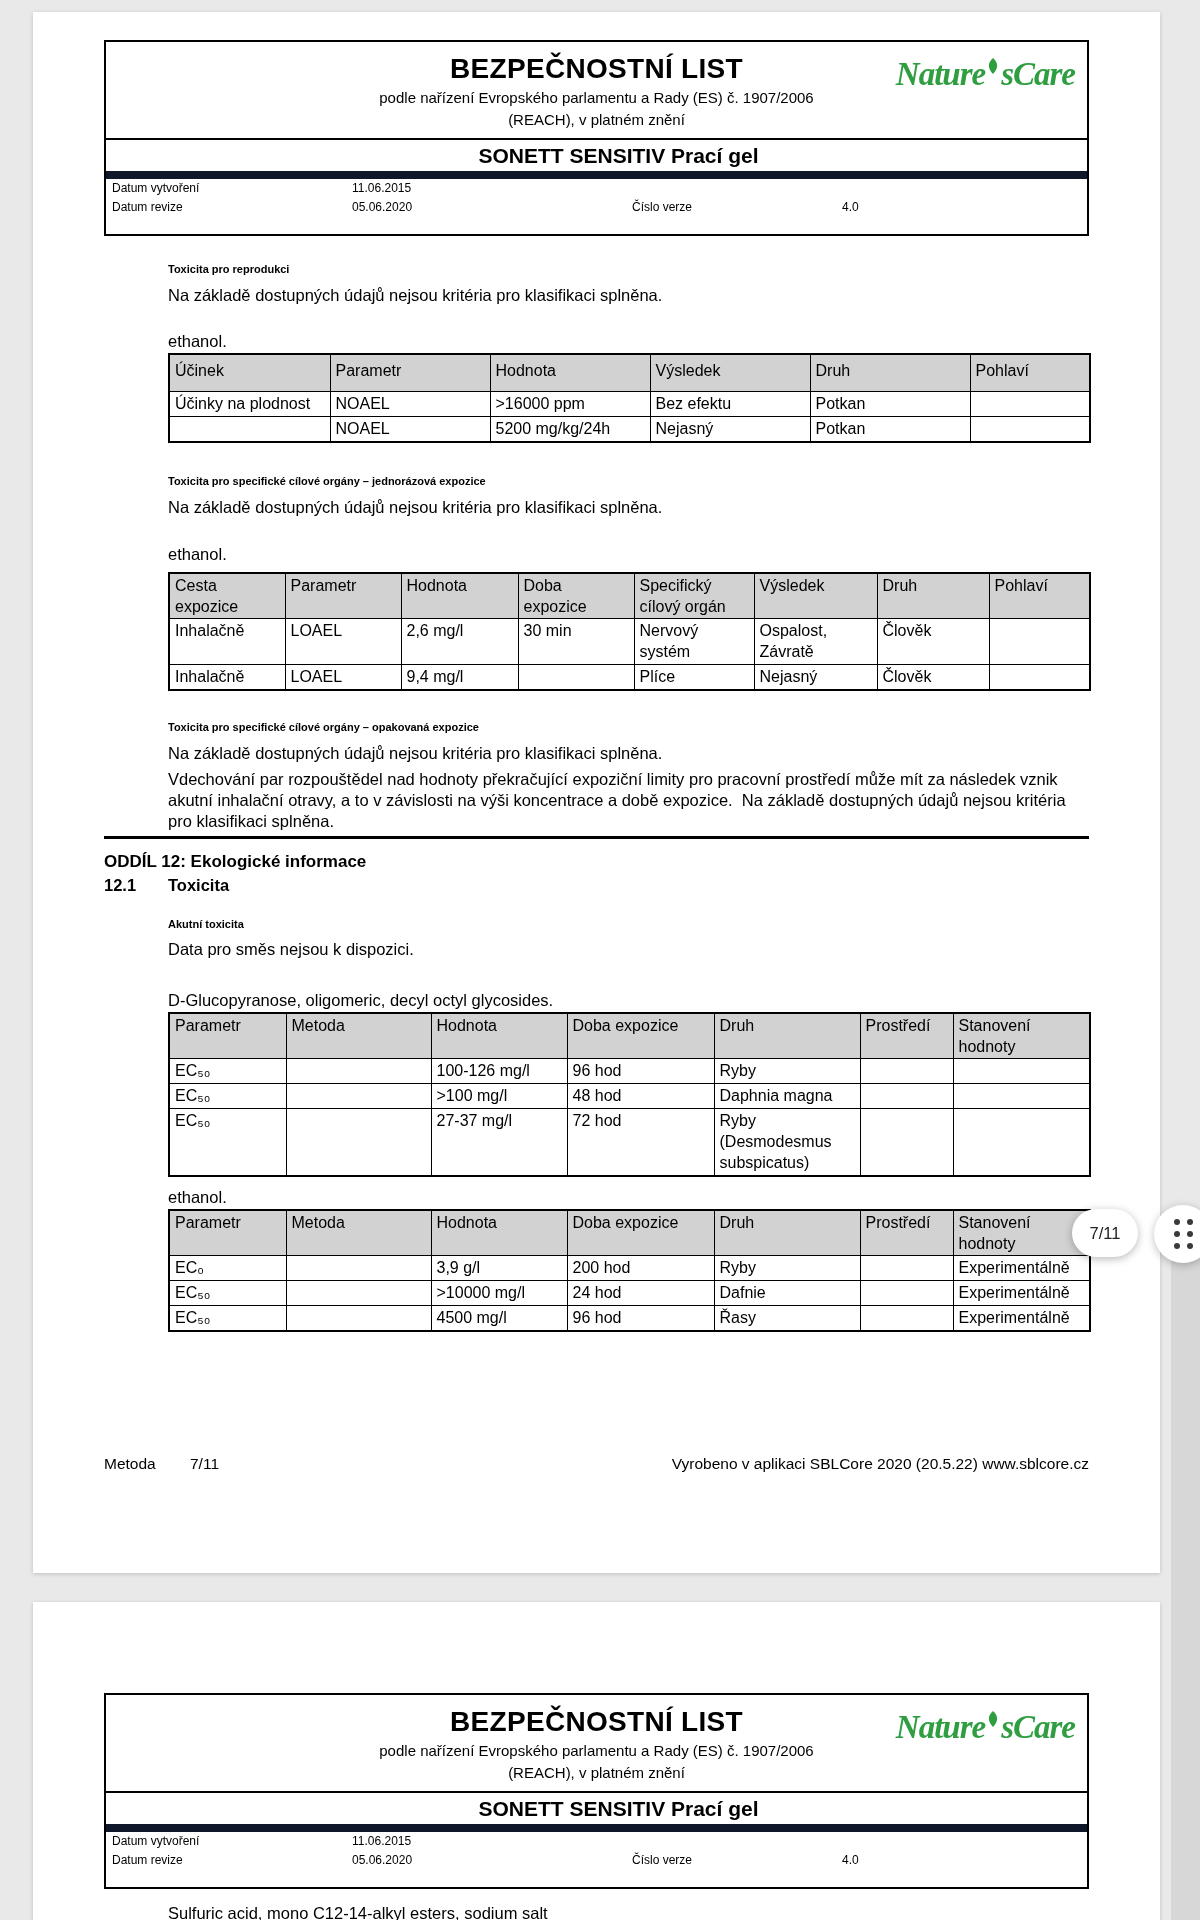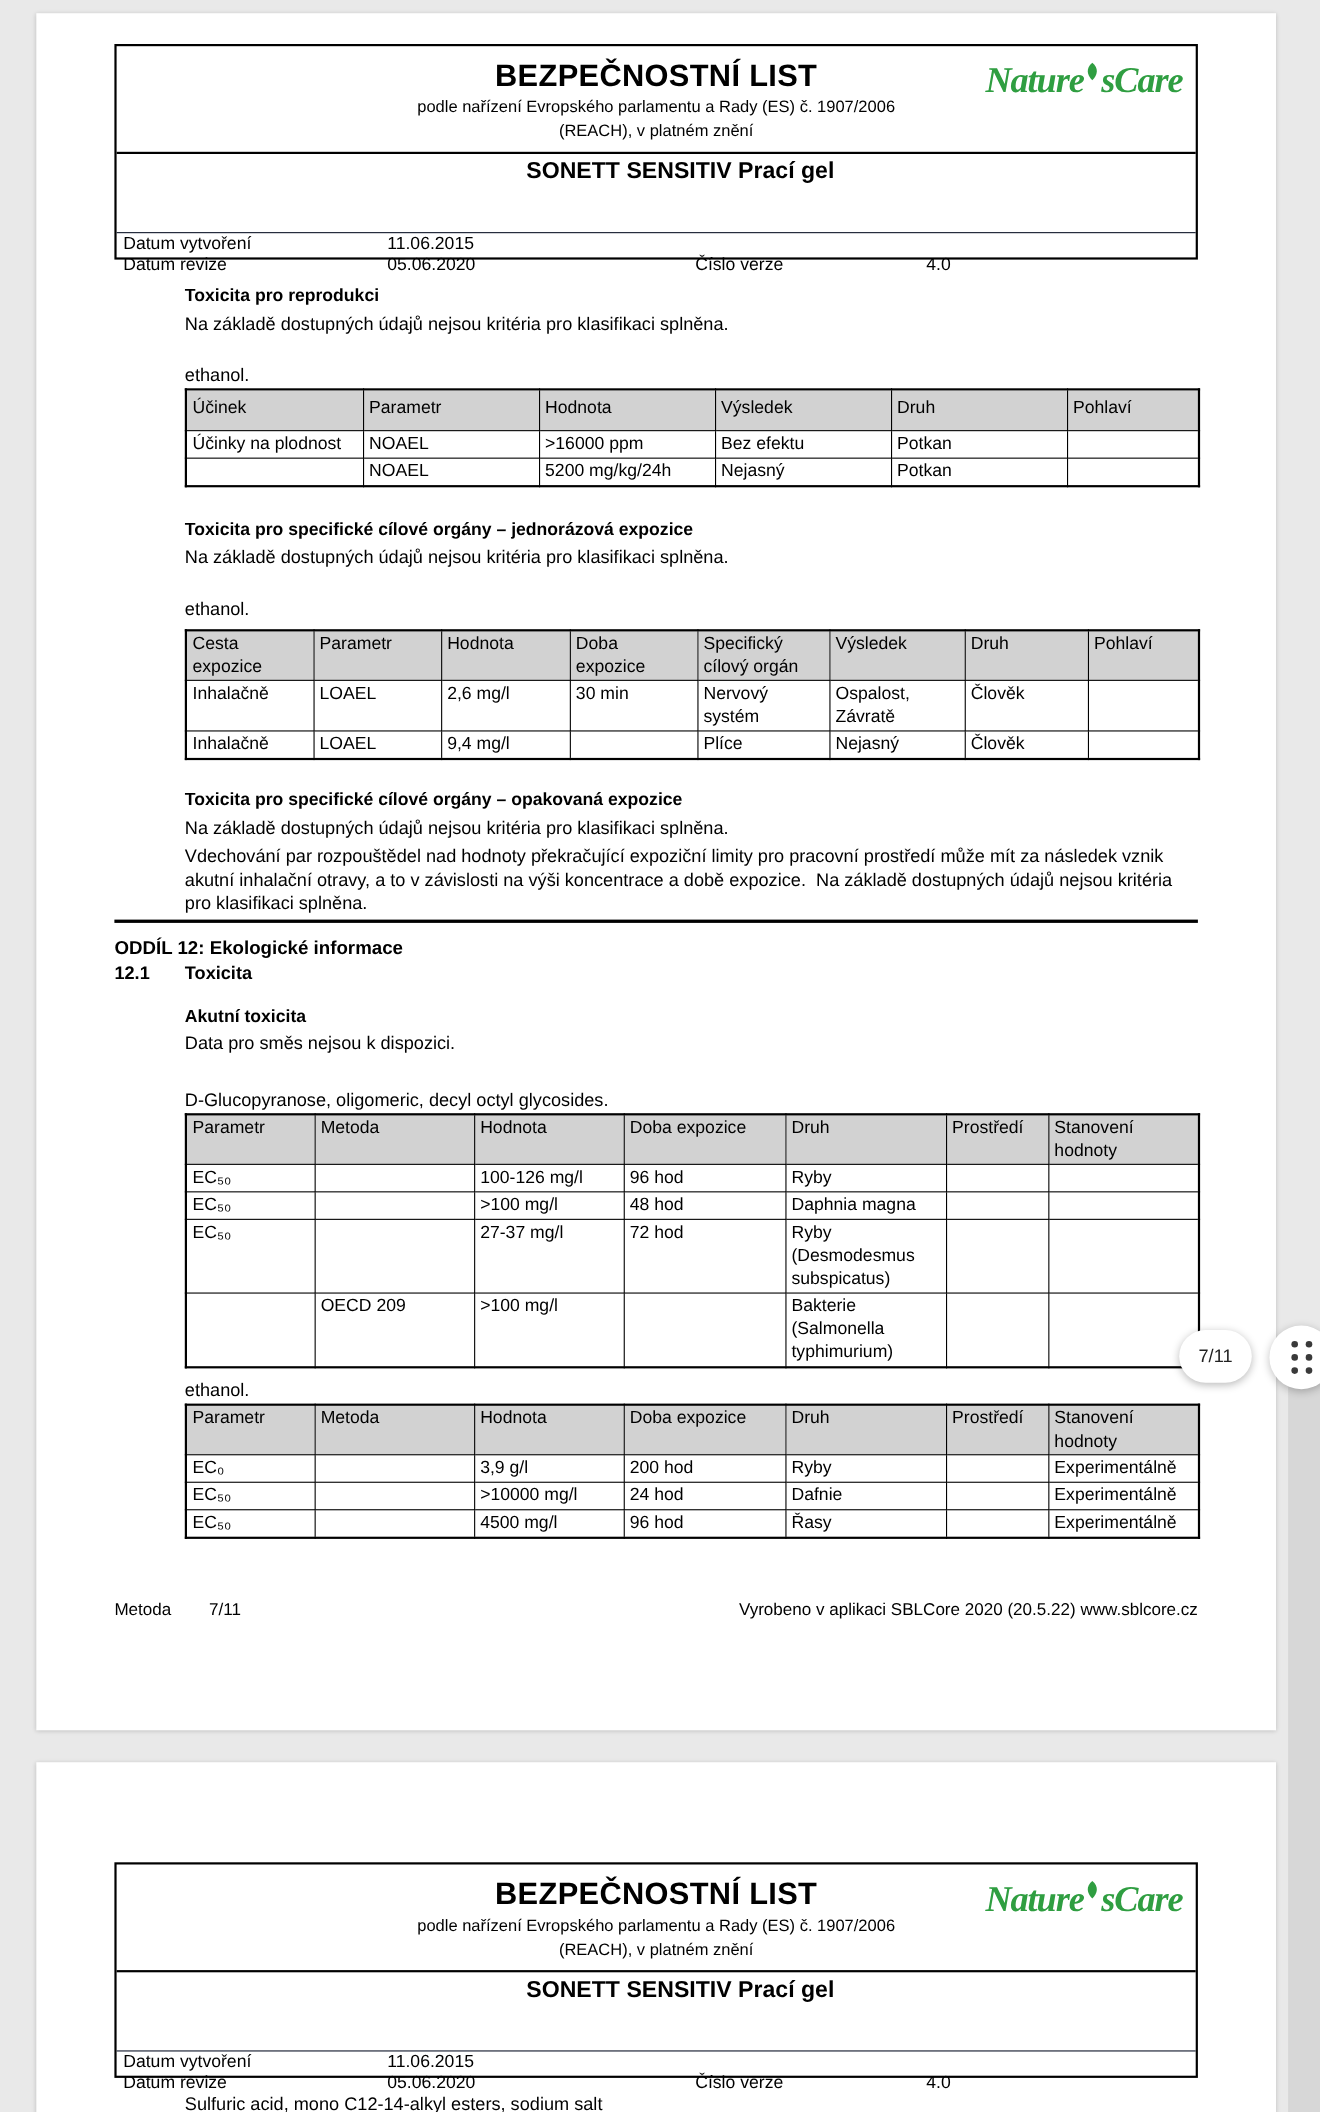--- a/index.html
+++ b/index.html
@@ -15,31 +15,31 @@
   .doc-box { margin:28px 71px 0; height:196px; border:2px solid #000; position:relative; background:#fff; }
   .paper2 .doc-box { margin-top:91px; }
   .box-top { height:96px; text-align:center; position:relative; }
   .doc-title { padding-top:11px; font-size:28px; font-weight:bold; letter-spacing:.3px; }
   .doc-sub { font-size:15px; line-height:18px; margin-top:4px; }
   .logo { position:absolute; top:8px; right:12px; height:48px; display:flex; align-items:center;
           font-family:"Liberation Serif","DejaVu Serif",serif; font-style:italic; font-weight:bold;
           font-size:33px; letter-spacing:-1px; white-space:nowrap; }
   .logo .leaf { display:inline-block; margin:-20px 1px 0 1px; }
   .box-product { border-top:2px solid #000; height:33px; line-height:31px; text-align:center; font-size:21px; font-weight:bold;padding-left:44px; }
-  .box-dates { border-top:1px solid #0f172a; font-size:16px;margin-top:40px; }
+  .box-dates { border-top:8px solid #0f172a; font-size:12px; }
   .date-row { position:relative; height:19px; line-height:19px; }
   .date-row .dl { position:absolute; left:6px; }
   .date-row .dv { position:absolute; left:246px; }
   .date-row .vl { position:absolute; left:526px; }
   .date-row .vv { position:absolute; left:736px; }
 
   
   .ml-a { margin-left:135px; }
   .ml-b { margin-left:71px; }
-  .sect-h { font-weight:bold; font-size:16px; line-height:21px; }
+  .sect-h { font-weight:bold; font-size:11px; line-height:21px; }
   .txt { font-size:16.5px; line-height:21px; }
   .intro { font-size:16.5px; line-height:21px; }
   .para { width:921px; white-space:pre-wrap; }
 
   table.doc { border-collapse:collapse; table-layout:fixed; width:921px; border:2px solid #000; }
   table.doc th, table.doc td { border:1px solid #000; font-size:16px; font-weight:normal; text-align:left;
     vertical-align:top; padding:1px 5px 2px; line-height:21px; white-space:pre-line; overflow:hidden; }
   table.doc th { background:#d2d2d2; padding-top:5px; padding-bottom:10px; }
   table.doc.hdr2 th { padding-top:1px; padding-bottom:1px; height:44px; }
 
@@ -259,31 +259,20 @@
             <td></td>
           </tr>
           <tr>
             <td>EC₅₀</td>
             <td></td>
             <td>27-37 mg/l</td>
             <td>72 hod</td>
             <td>Ryby
 (Desmodesmus
 subspicatus)</td>
-            <td></td>
-            <td></td>
-          </tr>
-          <tr>
-            <td></td>
-            <td>OECD 209</td>
-            <td>&gt;100 mg/l</td>
-            <td></td>
-            <td>Bakterie
-(Salmonella
-typhimurium)</td>
             <td></td>
             <td></td>
           </tr>
         </tbody>
       </table>
 
     <div class="intro ml-a" style="margin-top:10px;">ethanol.</div>
     <table class="doc hdr2 ml-a" style="margin-top:1px;">
         <colgroup>
           <col style="width: 117px;">

